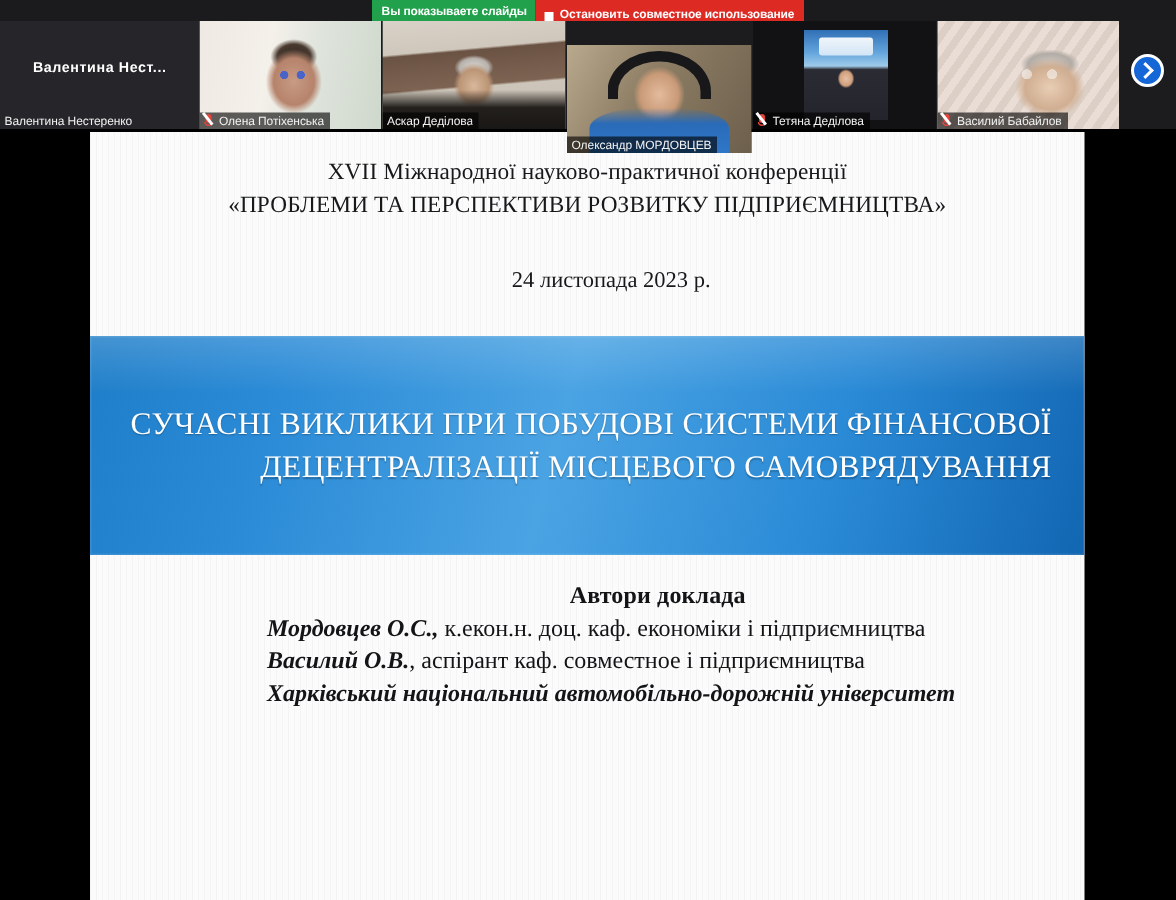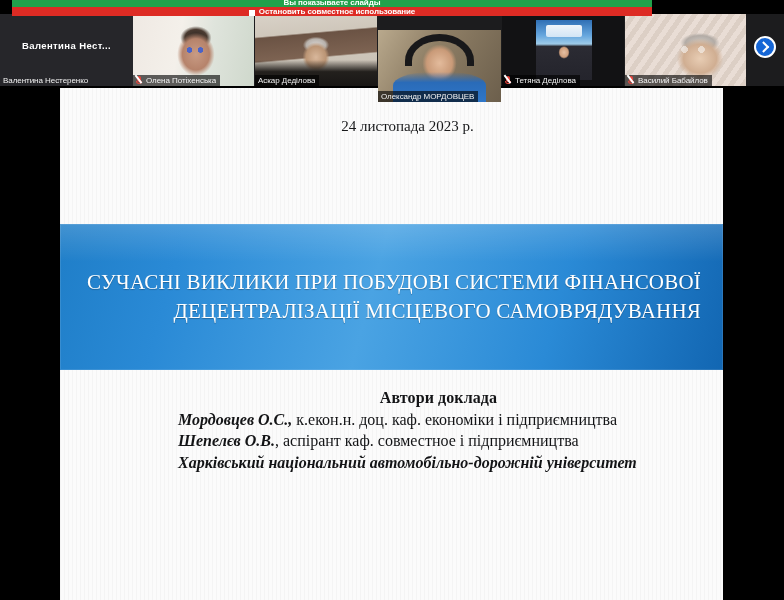--- a/index.html
+++ b/index.html
@@ -16,29 +16,28 @@
   #app {
     position: relative;
     width: 784px;
     height: 600px;
     background: #000000;
   }
 
   
   .share-bar {
     position: absolute;
-    top: 0; left: 12px;
-    width: 640px;
+    top: 0; left: 0;
+    width: 784px;
     height: 14px;
     background: #1b1b1e;
     display: flex;
     justify-content: center;
     align-items: stretch;
     z-index: 20;
-    flex-direction: column;
   }
   .share-chip {
     display: flex;
     align-items: center;
     justify-content: center;
     font-size: 8px;
     font-weight: bold;
     letter-spacing: -0.1px;
     white-space: nowrap;
     padding: 0 6px;
@@ -421,32 +420,36 @@
       </div>
     </div>
   </div>
 
   <div class="next-btn">
     <span class="chev"></span>
   </div>
 
   <div class="slide">
 
+    <div class="slide-header">
+      <div class="line1">XVII Міжнародної науково-практичної конференції</div>
+      <div class="line2">«ПРОБЛЕМИ ТА ПЕРСПЕКТИВИ РОЗВИТКУ ПІДПРИЄМНИЦТВА»</div>
+    </div>
 
     <div class="slide-date">24 листопада 2023 р.</div>
 
     <div class="title-banner">
       <div class="title-text">СУЧАСНІ ВИКЛИКИ ПРИ ПОБУДОВІ СИСТЕМИ ФІНАНСОВОЇ ДЕЦЕНТРАЛІЗАЦІЇ МІСЦЕВОГО САМОВРЯДУВАННЯ</div>
     </div>
 
     <div class="authors">
       <div class="authors-heading">Автори доклада</div>
       <div class="ln">
         <span class="nm-bi">Мордовцев О.С.,</span><span> к.екон.н. доц. каф. економіки і підприємництва</span>
       </div>
       <div class="ln">
-        <span class="nm-bi">Шепелєв О.В.</span><span>, аспірант каф. совместное і підприємництва</span>
+        <span class="nm-bi">Василий О.В.</span><span>, аспірант каф. совместное і підприємництва</span>
       </div>
       <div class="org">Харківський національний автомобільно-дорожній університет</div>
     </div>
   </div>
 
 </div>
 
 </body></html>

